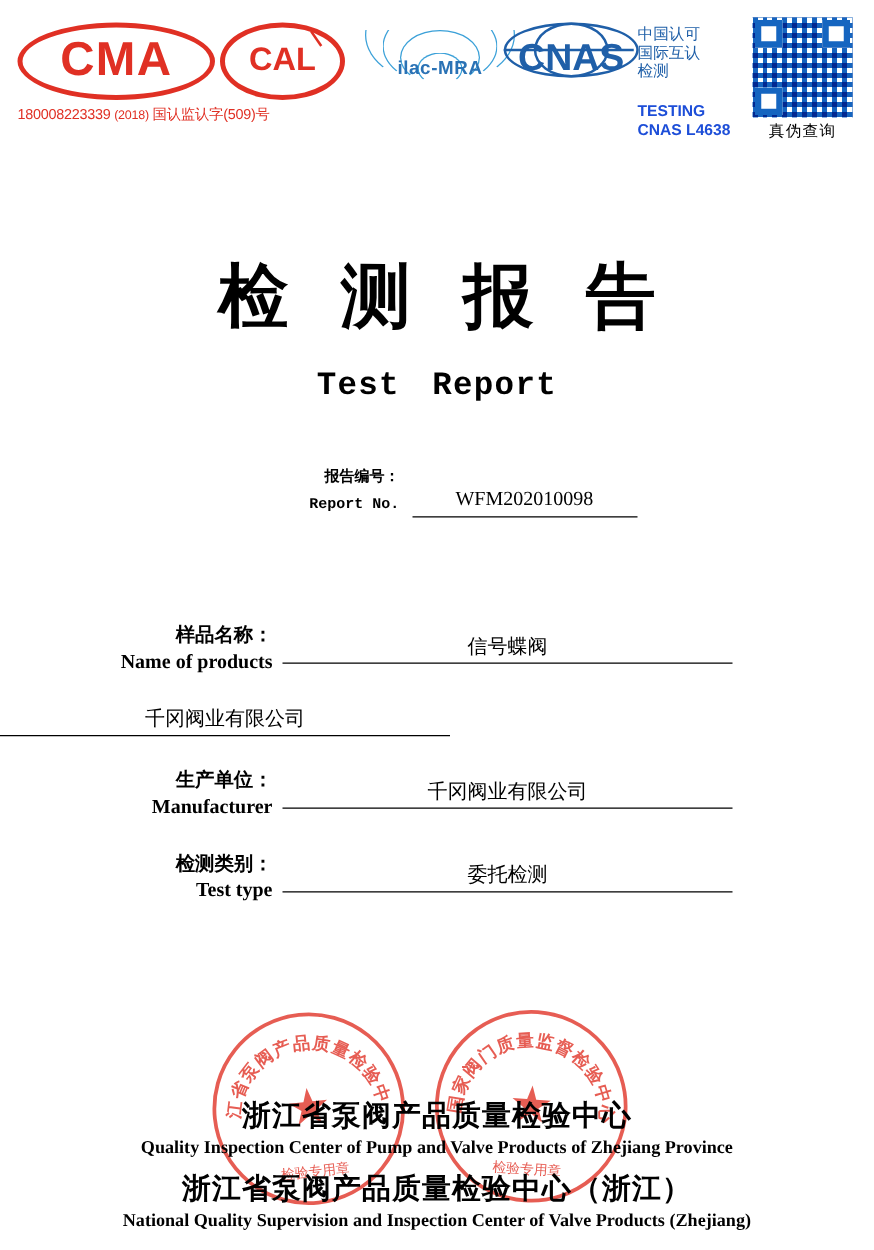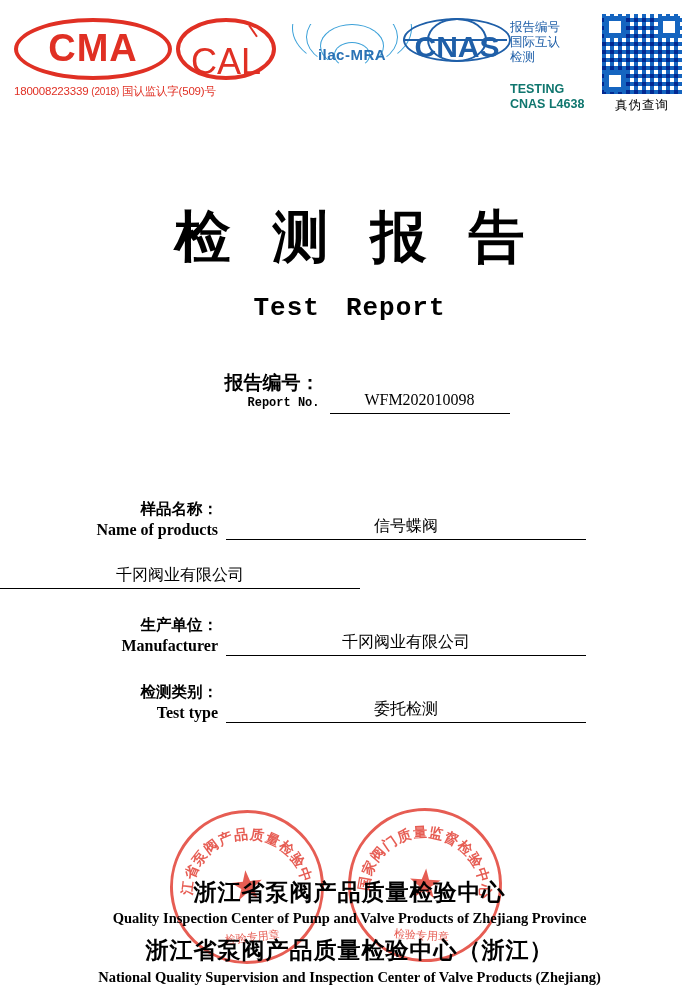--- a/index.html
+++ b/index.html
@@ -77,25 +77,24 @@
     border-radius: 50%/50%;
     box-sizing: border-box;
     position: relative;
   }
   .cal-text {
     position: absolute;
     top: 50%;
     left: 50%;
     transform: translate(-50%, -54%);
     font-family: "Liberation Sans", sans-serif;
-    font-weight: normal;
-    font-size: 36px;
+    font-weight: bold;
+    font-size: 26px;
     color: #e03024;
     white-space: nowrap;
-    margin-top: 15px;
   }
   .cal-tick {
     position: absolute;
     right: 12px;
     top: 8px;
     width: 14px;
     height: 2px;
     background: #e03024;
     transform: rotate(55deg);
   }
@@ -196,21 +195,21 @@
     white-space: nowrap;
   }
   .cnas-en {
     position: absolute;
     left: 112px;
     top: 64px;
     font-family: "Liberation Sans", sans-serif;
     font-size: 12.5px;
     line-height: 15px;
     font-weight: bold;
-    color: #0f766e;
+    color: #1d4ed8;
     text-align: left;
     white-space: nowrap;
   }
 
   
   .qr-wrap {
     position: absolute;
     right: 14px;
     top: 6px;
     width: 86px;
@@ -291,21 +290,21 @@
     display: flex;
     justify-content: center;
   }
   .report-no .labels {
     text-align: right;
     font-size: 15px;
     line-height: 21px;
     padding-right: 10px;
     width: 130px;
   }
-  .report-no .labels .cn { font-family: Liberation Sans, sans-serif; font-weight: bold; font-size: 19px;}
+  .report-no .labels .cn { font-family: Liberation Mono, monospace; font-weight: bold; font-size: 12px;}
   .report-no .labels .en { font-family: Liberation Mono, monospace; font-weight: bold; font-size: 12px;}
   .report-no .value {
     width: 180px;
     border-bottom: 1px solid #000;
     align-self: flex-end;
     text-align: center;
     font-size: 16px;
     font-family: "Liberation Serif", serif;
     padding-bottom: 2px;
     height: 23px;
@@ -314,21 +313,21 @@
 
   
   .fields {
     position: absolute;
     top: 498px;
     left: 0;
     width: 699px;
   }
   .field-row {
     display: flex;
-    align-items: flex-end;
+    align-items: center;
     margin-bottom: 25px;
   }
   .field-labels {
     width: 218px;
     text-align: right;
     padding-right: 8px;
     line-height: 21px;
   }
   .field-labels .cn {
     display: block;
@@ -474,21 +473,21 @@
   </div>
 
   <div class="cnas-wrap">
     <div class="cnas-globe">
       <div class="ring"></div>
       <div class="ring ring2"></div>
       <div class="hline"></div>
     </div>
     <div class="cnas-word">CNAS</div>
     <div class="cnas-cn">
-      <div>报告编号</div>
+      <div>中国认可</div>
       <div>国际互认</div>
       <div>检测</div>
     </div>
     <div class="cnas-en">
       <div>TESTING</div>
       <div>CNAS L4638</div>
     </div>
   </div>
 
   <div class="qr-wrap">

